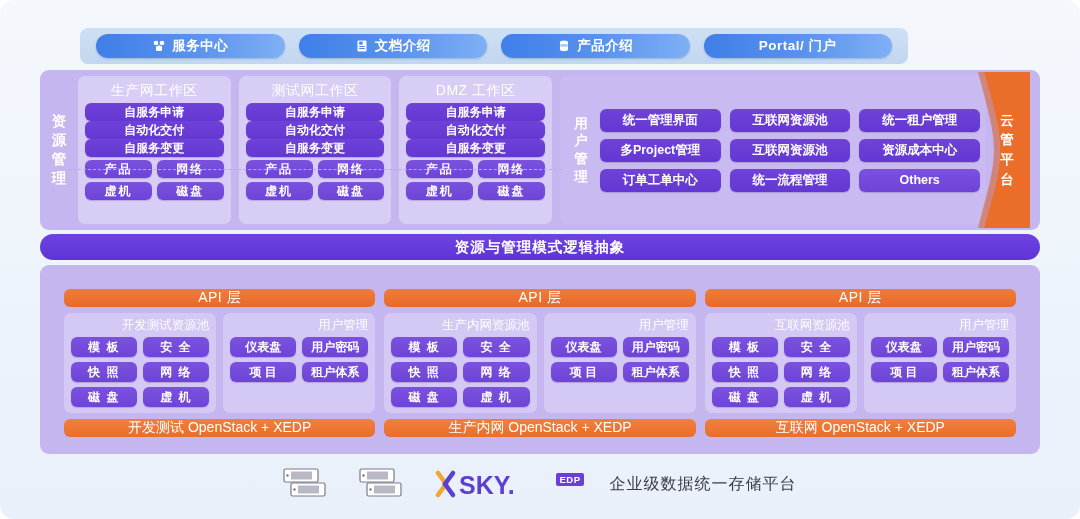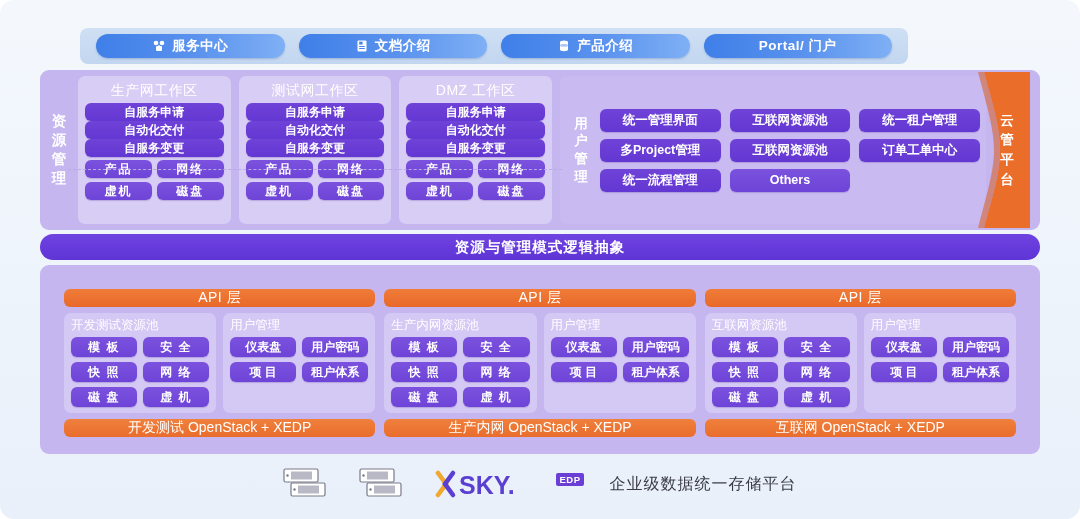--- a/index.html
+++ b/index.html
@@ -131,21 +131,21 @@
     display:flex;align-items:center;justify-content:center;
     color:#ffffff;font-size:14px;letter-spacing:.5px;
   }
   .pool-inner{flex:1;display:flex;gap:7px;}
   .pool-box{
     flex:1;background:#d4c8f4;border-radius:7px;
     padding:3px 7px 6px;box-sizing:border-box;
     display:flex;flex-direction:column;
   }
   .pool-title{
-    text-align:left;color:#ffffff;font-size:12.5px;
+    text-align:right;color:#ffffff;font-size:12.5px;
     line-height:18px;margin-bottom:3px;
   }
   .pool-grid{display:grid;grid-template-columns:1fr 1fr;gap:5px 6px;}
   .pool-grid .pill{height:20px;margin-bottom:0;font-size:12px;letter-spacing:1.5px;}
   .pool-grid .pill.tight{letter-spacing:0;}
   .os-bar{
     height:26px;border-radius:6px;
     background:linear-gradient(180deg,#f0803c 0%,#e96d2c 100%);
     display:flex;align-items:center;justify-content:center;
     color:#ffffff;font-size:14px;font-weight:normal;
@@ -276,20 +276,21 @@
           <span>户</span>
           <span>管</span>
           <span>理</span>
         </div>
         <div class="um-grid">
           <div class="pill">统一管理界面</div>
           <div class="pill">互联网资源池</div>
           <div class="pill">统一租户管理</div>
           <div class="pill">多Project管理</div>
           <div class="pill">互联网资源池</div>
+          <div class="pill">资源成本中心</div>
           <div class="pill">订单工单中心</div>
           <div class="pill">统一流程管理</div>
           <div class="pill light">Others</div>
         </div>
       </div>
 
       <div class="ribbon">
         <svg width="52" height="156" viewBox="0 0 52 156" preserveAspectRatio="none">
           <path d="M6,0 L52,0 L52,156 L6,156 C16,120 22,100 22,78 C22,56 16,36 6,0 Z" fill="#ea6d2a"></path>
           <path d="M6,0 C16,36 22,56 22,78 C22,100 16,120 6,156 L0,156 C10,118 16,98 16,78 C16,58 10,38 0,0 Z" fill="#d95c1e" opacity=".55"></path>

